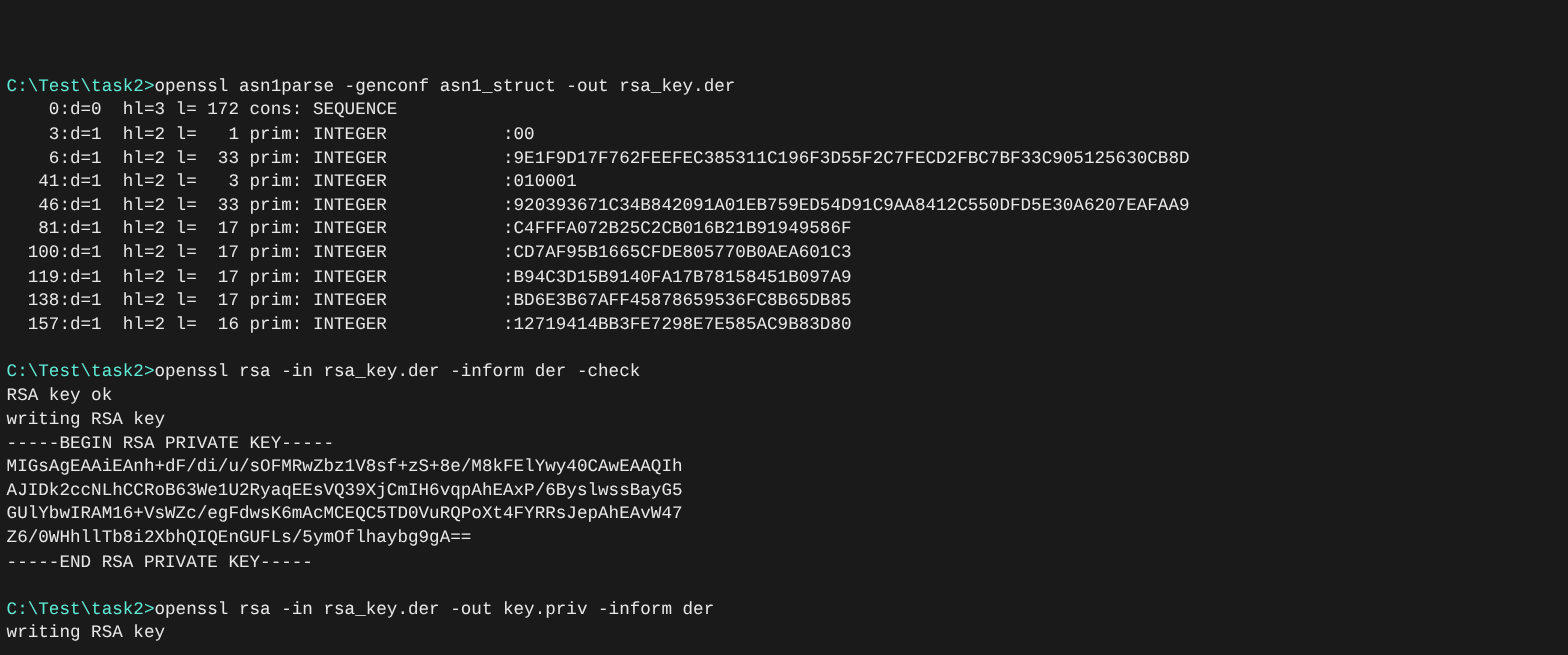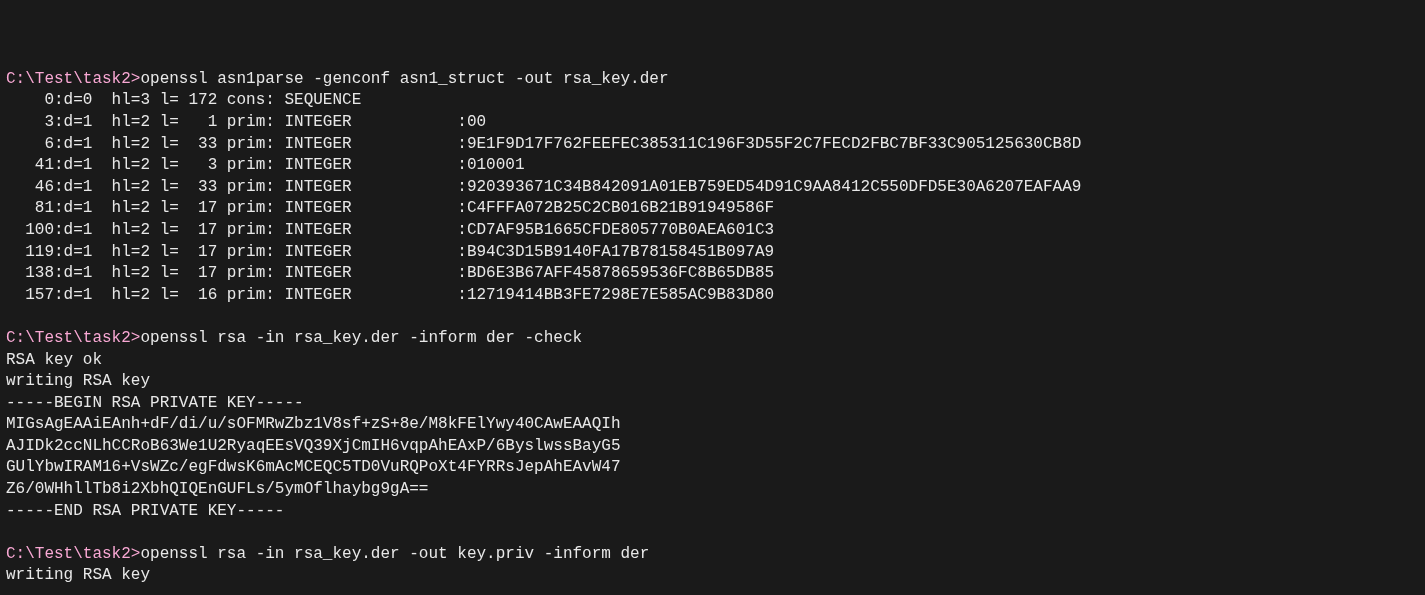--- a/index.html
+++ b/index.html
@@ -9,21 +9,21 @@
     color: #e8e8e8;
     font-family: Consolas, "Courier New", monospace;
     font-size: 16px;
     line-height: 1.35;
     white-space: pre;
     width: 1425px;
     height: 595px;
     box-sizing: border-box;
     overflow: hidden;
   }
-  .prompt { color: #f9a8d4; }
+  .prompt { color: #5eead4; }
   .line { display: block; }
 </style>
 </head>
 <body>
 
 
 <span class="line"><span class="prompt">C:\Test\task2&gt;</span><span>openssl asn1parse -genconf asn1_struct -out rsa_key.der</span></span><span class="line">    0:d=0  hl=3 l= 172 cons: SEQUENCE</span><span class="line">    3:d=1  hl=2 l=   1 prim: INTEGER           :00</span><span class="line">    6:d=1  hl=2 l=  33 prim: INTEGER           :9E1F9D17F762FEEFEC385311C196F3D55F2C7FECD2FBC7BF33C905125630CB8D</span><span class="line">   41:d=1  hl=2 l=   3 prim: INTEGER           :010001</span><span class="line">   46:d=1  hl=2 l=  33 prim: INTEGER           :920393671C34B842091A01EB759ED54D91C9AA8412C550DFD5E30A6207EAFAA9</span><span class="line">   81:d=1  hl=2 l=  17 prim: INTEGER           :C4FFFA072B25C2CB016B21B91949586F</span><span class="line">  100:d=1  hl=2 l=  17 prim: INTEGER           :CD7AF95B1665CFDE805770B0AEA601C3</span><span class="line">  119:d=1  hl=2 l=  17 prim: INTEGER           :B94C3D15B9140FA17B78158451B097A9</span><span class="line">  138:d=1  hl=2 l=  17 prim: INTEGER           :BD6E3B67AFF45878659536FC8B65DB85</span><span class="line">  157:d=1  hl=2 l=  16 prim: INTEGER           :12719414BB3FE7298E7E585AC9B83D80</span><span class="line"> </span><span class="line"><span class="prompt">C:\Test\task2&gt;</span><span>openssl rsa -in rsa_key.der -inform der -check</span></span><span class="line">RSA key ok</span><span class="line">writing RSA key</span><span class="line">-----BEGIN RSA PRIVATE KEY-----</span><span class="line">MIGsAgEAAiEAnh+dF/di/u/sOFMRwZbz1V8sf+zS+8e/M8kFElYwy40CAwEAAQIh</span><span class="line">AJIDk2ccNLhCCRoB63We1U2RyaqEEsVQ39XjCmIH6vqpAhEAxP/6ByslwssBayG5</span><span class="line">GUlYbwIRAM16+VsWZc/egFdwsK6mAcMCEQC5TD0VuRQPoXt4FYRRsJepAhEAvW47</span><span class="line">Z6/0WHhllTb8i2XbhQIQEnGUFLs/5ymOflhaybg9gA==</span><span class="line">-----END RSA PRIVATE KEY-----</span><span class="line"> </span><span class="line"><span class="prompt">C:\Test\task2&gt;</span><span>openssl rsa -in rsa_key.der -out key.priv -inform der</span></span><span class="line">writing RSA key</span>
 
 
 

